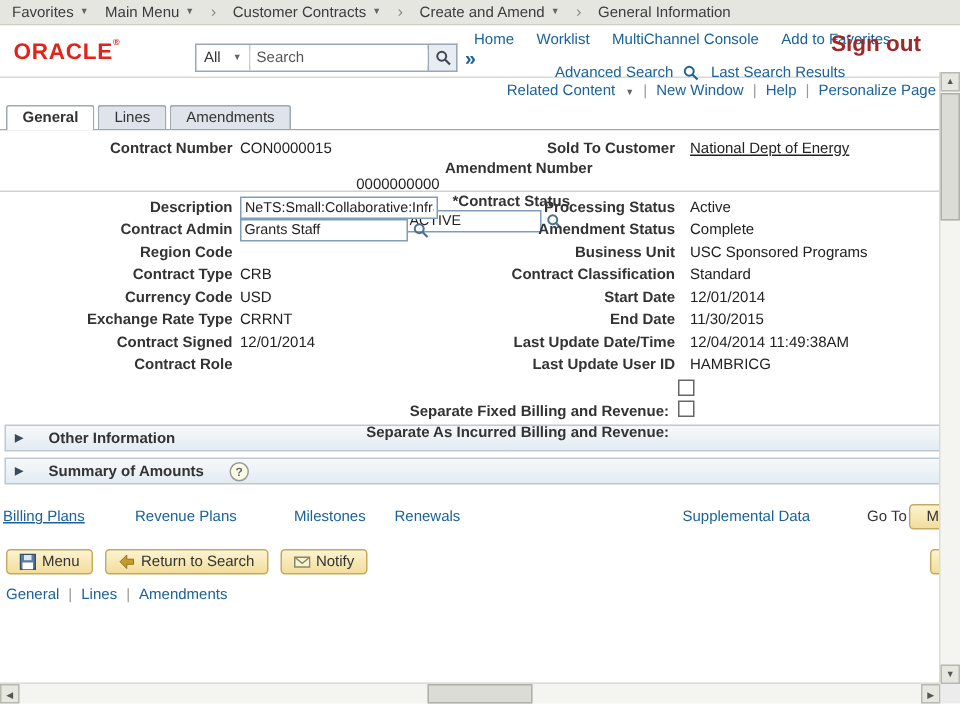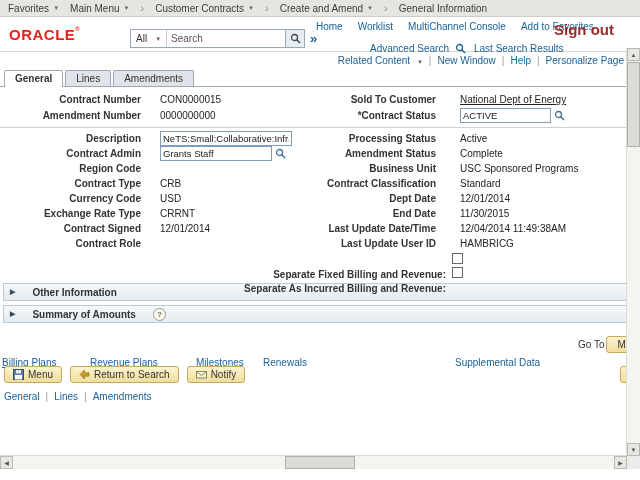--- a/index.html
+++ b/index.html
@@ -35,21 +35,21 @@
 
   
   .tabs{display:flex;align-items:flex-end;padding-left:4px;height:18px;border-bottom:1px solid #9fa8b0;background:#fff;}
   .tab{border:1px solid #9fa8b0;border-bottom:0;border-radius:2px 2px 0 0;background:#dee4e9;
     padding:2px 10px;font-size:10px;color:#333;margin-right:2px;cursor:pointer;}
   .tab.active{background:#fff;font-weight:bold;position:relative;top:1px;padding-bottom:3px;}
 
   
   .formarea{padding-top:5px;background:#fff;}
   .frow{display:flex;align-items:center;height:15px;font-size:10px;color:#222;}
-  .flab{font-weight:bold;text-align:right;padding-right:19px;color:#333;box-sizing:border-box;}
+  .flab{font-weight:bold;text-align:right;padding-right:5px;color:#333;box-sizing:border-box;}
   .flab.left{width:160px;}
   .fval.left{width:165px;display:flex;align-items:center;box-sizing:border-box;}
   .flab.right{width:130px;}
   .fval.right{flex:1;display:flex;align-items:center;padding-left:5px;box-sizing:border-box;}
   .tin{height:13px;border:1px solid #7f9db9;font:9.5px "Liberation Sans",sans-serif;padding:0 2px;color:#222;box-sizing:content-box;}
   .lkp{margin-left:3px;cursor:pointer;display:inline-flex;}
   .uval{text-decoration:underline;}
   .hdivider{border-top:1px solid #d0d0cc;margin:4px 0 3px;}
   .btnrow{display:flex;align-items:center;height:19px;margin:1px 0 7px;}
   .ybtn{box-sizing:border-box;background:linear-gradient(#fcf3cf,#f2dd9c);border:1px solid #c4a95e;
@@ -63,21 +63,21 @@
 
   
   .secbar{display:flex;align-items:center;gap:17px;margin:4px 3px 0;height:16px;border:1px solid #bcc8d2;
     background:linear-gradient(#f6f9fb,#e3ebf1);padding-left:6px;font-size:10px;font-weight:bold;color:#333;cursor:pointer;}
   .tri{font-size:7px;color:#3a4a58;}
   .helpico{width:11px;height:11px;border-radius:50%;border:1px solid #999;background:#fdfbe8;color:#666;
     font-size:8px;font-weight:bold;display:inline-flex;align-items:center;justify-content:center;cursor:pointer;}
 
   
   .quicklinks{position:relative;height:15px;margin-top:16px;font-size:10px;}
-  .ql{position:absolute;top:18px;color:#1a6298;cursor:pointer;}
+  .ql{position:absolute;top:0;color:#1a6298;cursor:pointer;}
   .ql0{left:2px;text-decoration:underline;}
   .ql1{left:90px;}.ql2{left:196px;}.ql3{left:263px;}.ql4{left:455px;}
   .goto{position:absolute;left:578px;color:#333;}
   .morebtn{position:absolute;left:606px;top:-3px;width:46px;}
 
   
   .toolbar{position:relative;display:flex;gap:8px;margin:12px 0 0 4px;height:18px;}
   .addbtn{position:absolute;left:616px;top:0;width:52px;}
 
   .footlinks{display:flex;gap:6px;margin:7px 0 0 4px;font-size:10px;}
@@ -190,21 +190,21 @@
 
     <div class="frow">
       <span class="flab left">Contract Number</span>
       <span class="fval left">CON0000015</span>
       <span class="flab right">Sold To Customer</span>
       <span class="fval right">
           <span class="uval">National Dept of Energy</span>
         </span>
     </div>
 
-    <div class="frow" style="height:16px;">
+    <div class="frow" style="height:16px;flex-direction:column;">
       <span class="flab left">Amendment Number</span>
       <span class="fval left">0000000000</span>
       <span class="flab right">*Contract Status</span>
       <span class="fval right">
         <input class="tin" style="width: 85px;" type="text" value="ACTIVE">
         <span class="lkp">
           <svg width="11" height="11" viewBox="0 0 11 11">
             <circle cx="4.5" cy="4.5" r="3" fill="none" stroke="#4a6f8f" stroke-width="1.3"></circle>
             <line x1="6.8" y1="6.8" x2="10" y2="10" stroke="#4a6f8f" stroke-width="1.5"></line>
           </svg>
@@ -249,21 +249,21 @@
     <div class="frow">
       <span class="flab left">Contract Type</span>
       <span class="fval left">CRB</span>
       <span class="flab right">Contract Classification</span>
       <span class="fval right">Standard</span>
     </div>
 
     <div class="frow">
       <span class="flab left">Currency Code</span>
       <span class="fval left">USD</span>
-      <span class="flab right">Dept Date</span>
+      <span class="flab right">Start Date</span>
       <span class="fval right">12/01/2014</span>
     </div>
 
     <div class="frow">
       <span class="flab left">Exchange Rate Type</span>
       <span class="fval left">CRRNT</span>
       <span class="flab right">End Date</span>
       <span class="fval right">11/30/2015</span>
     </div>
 

